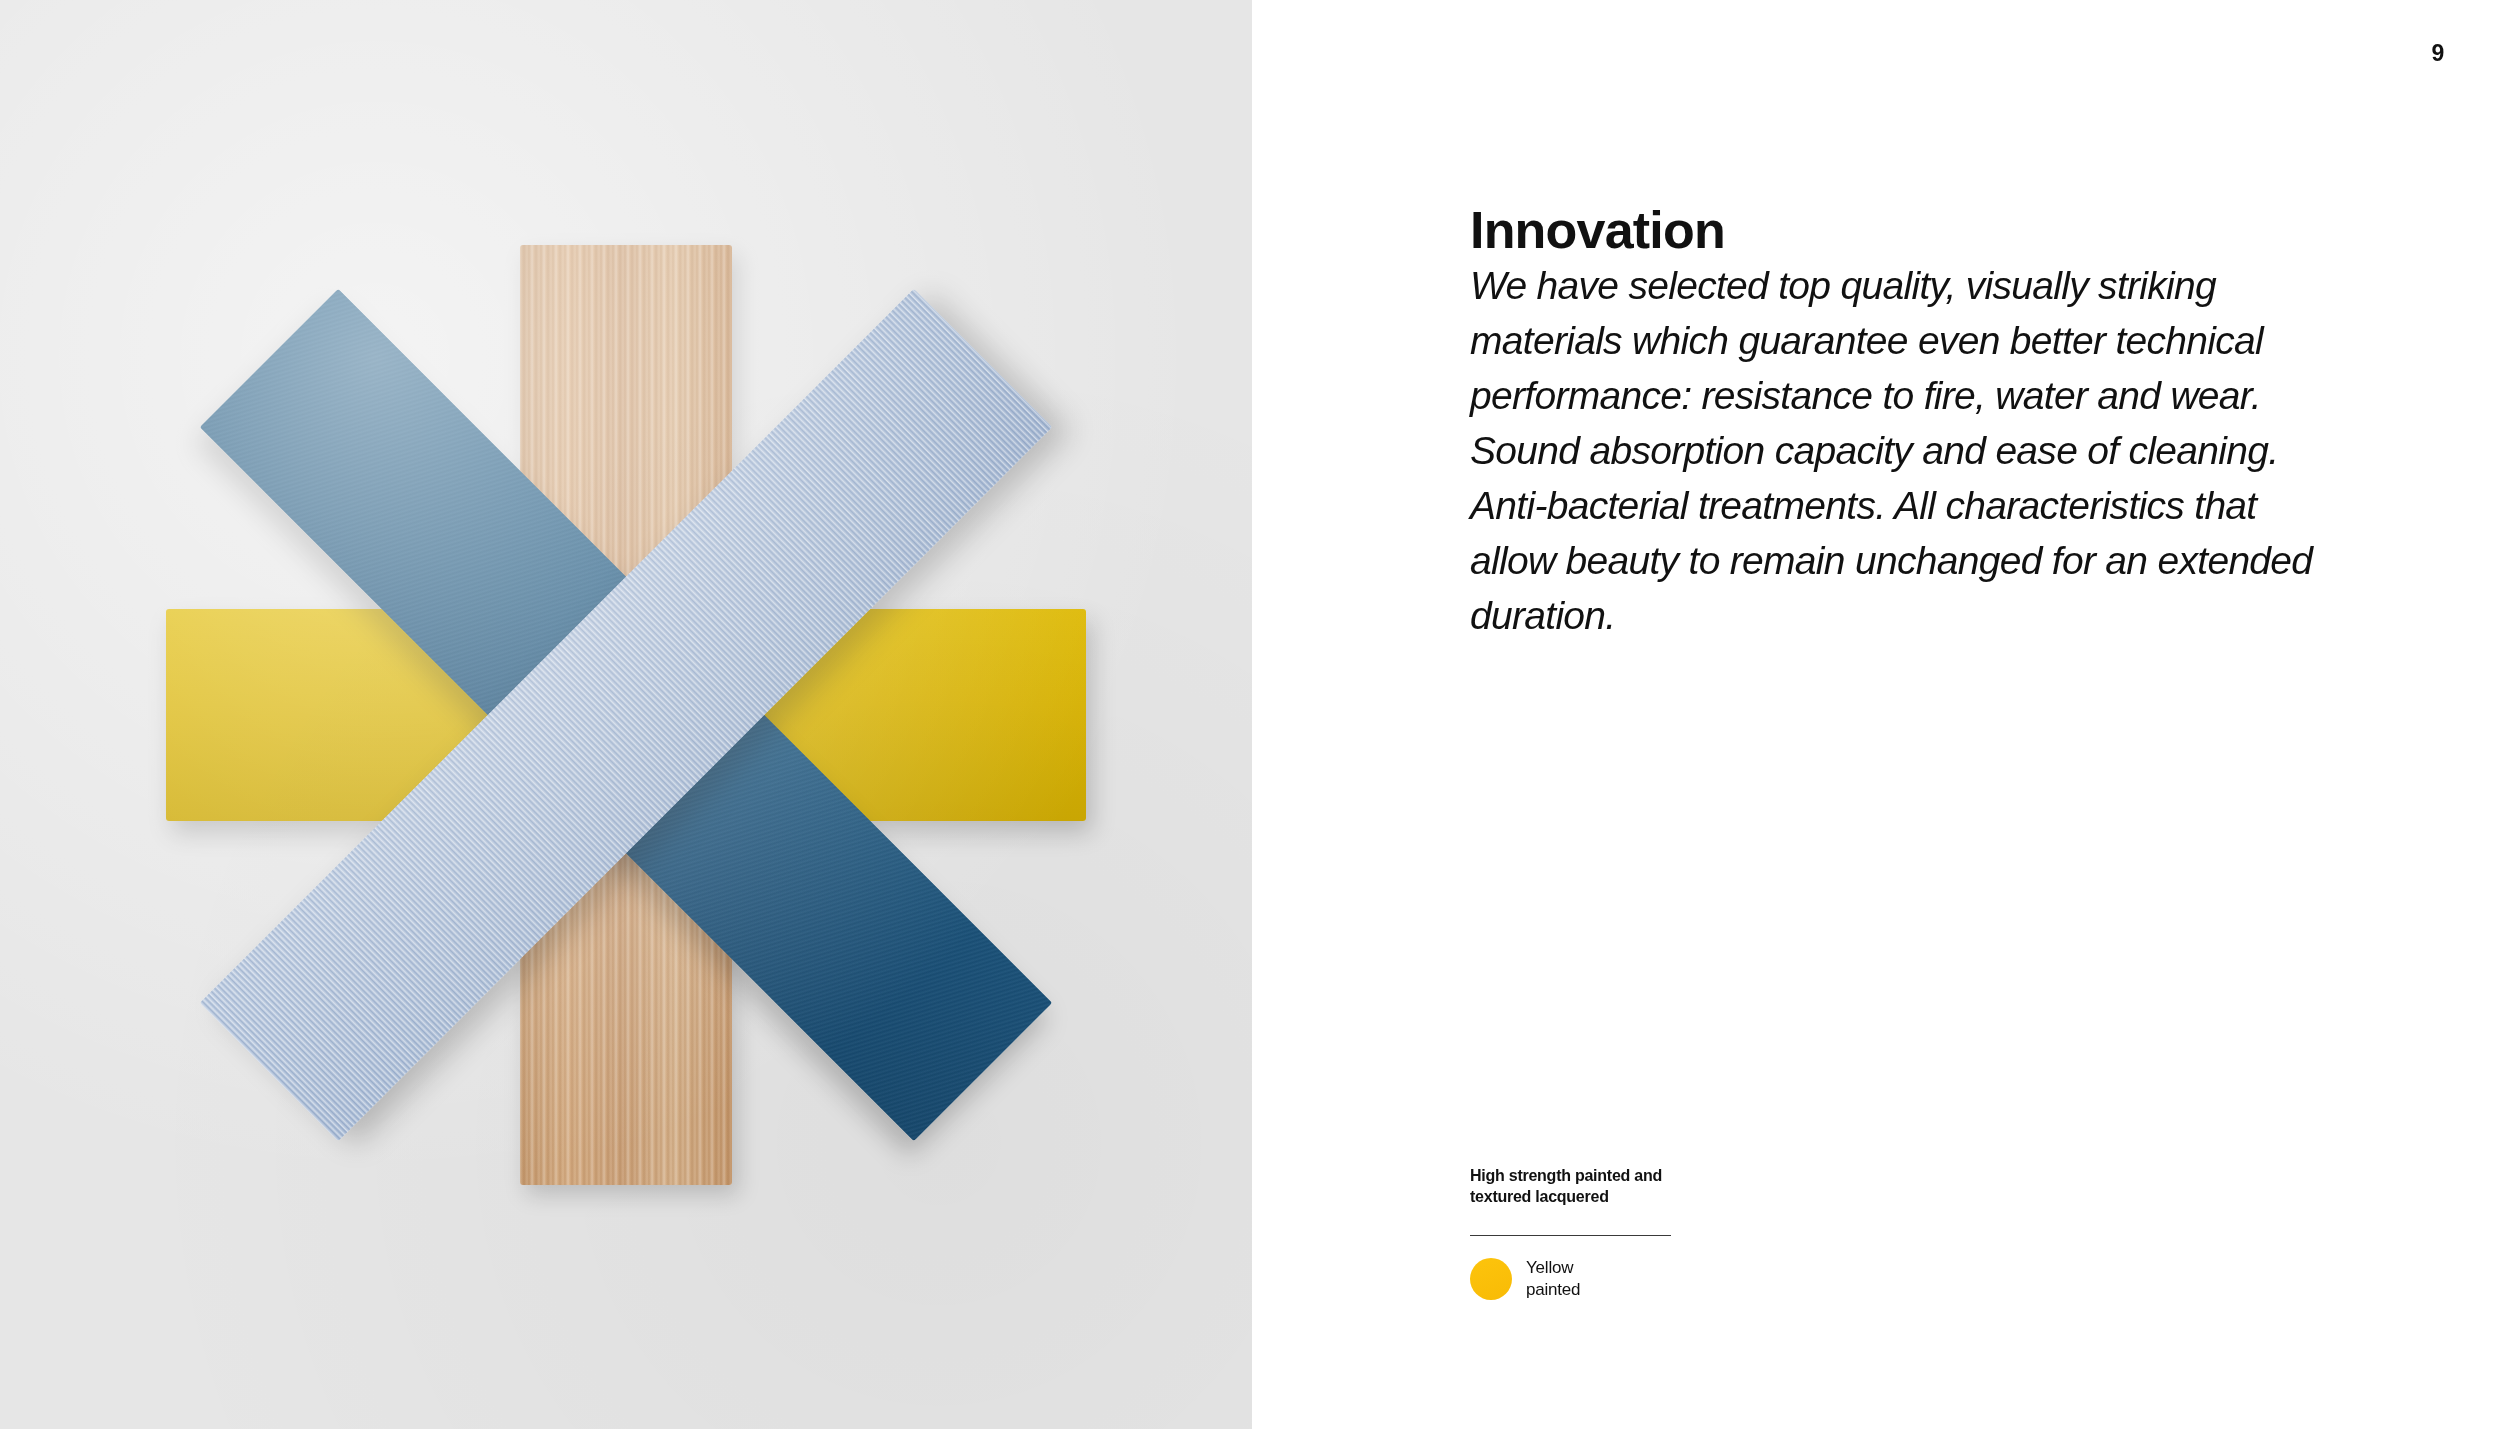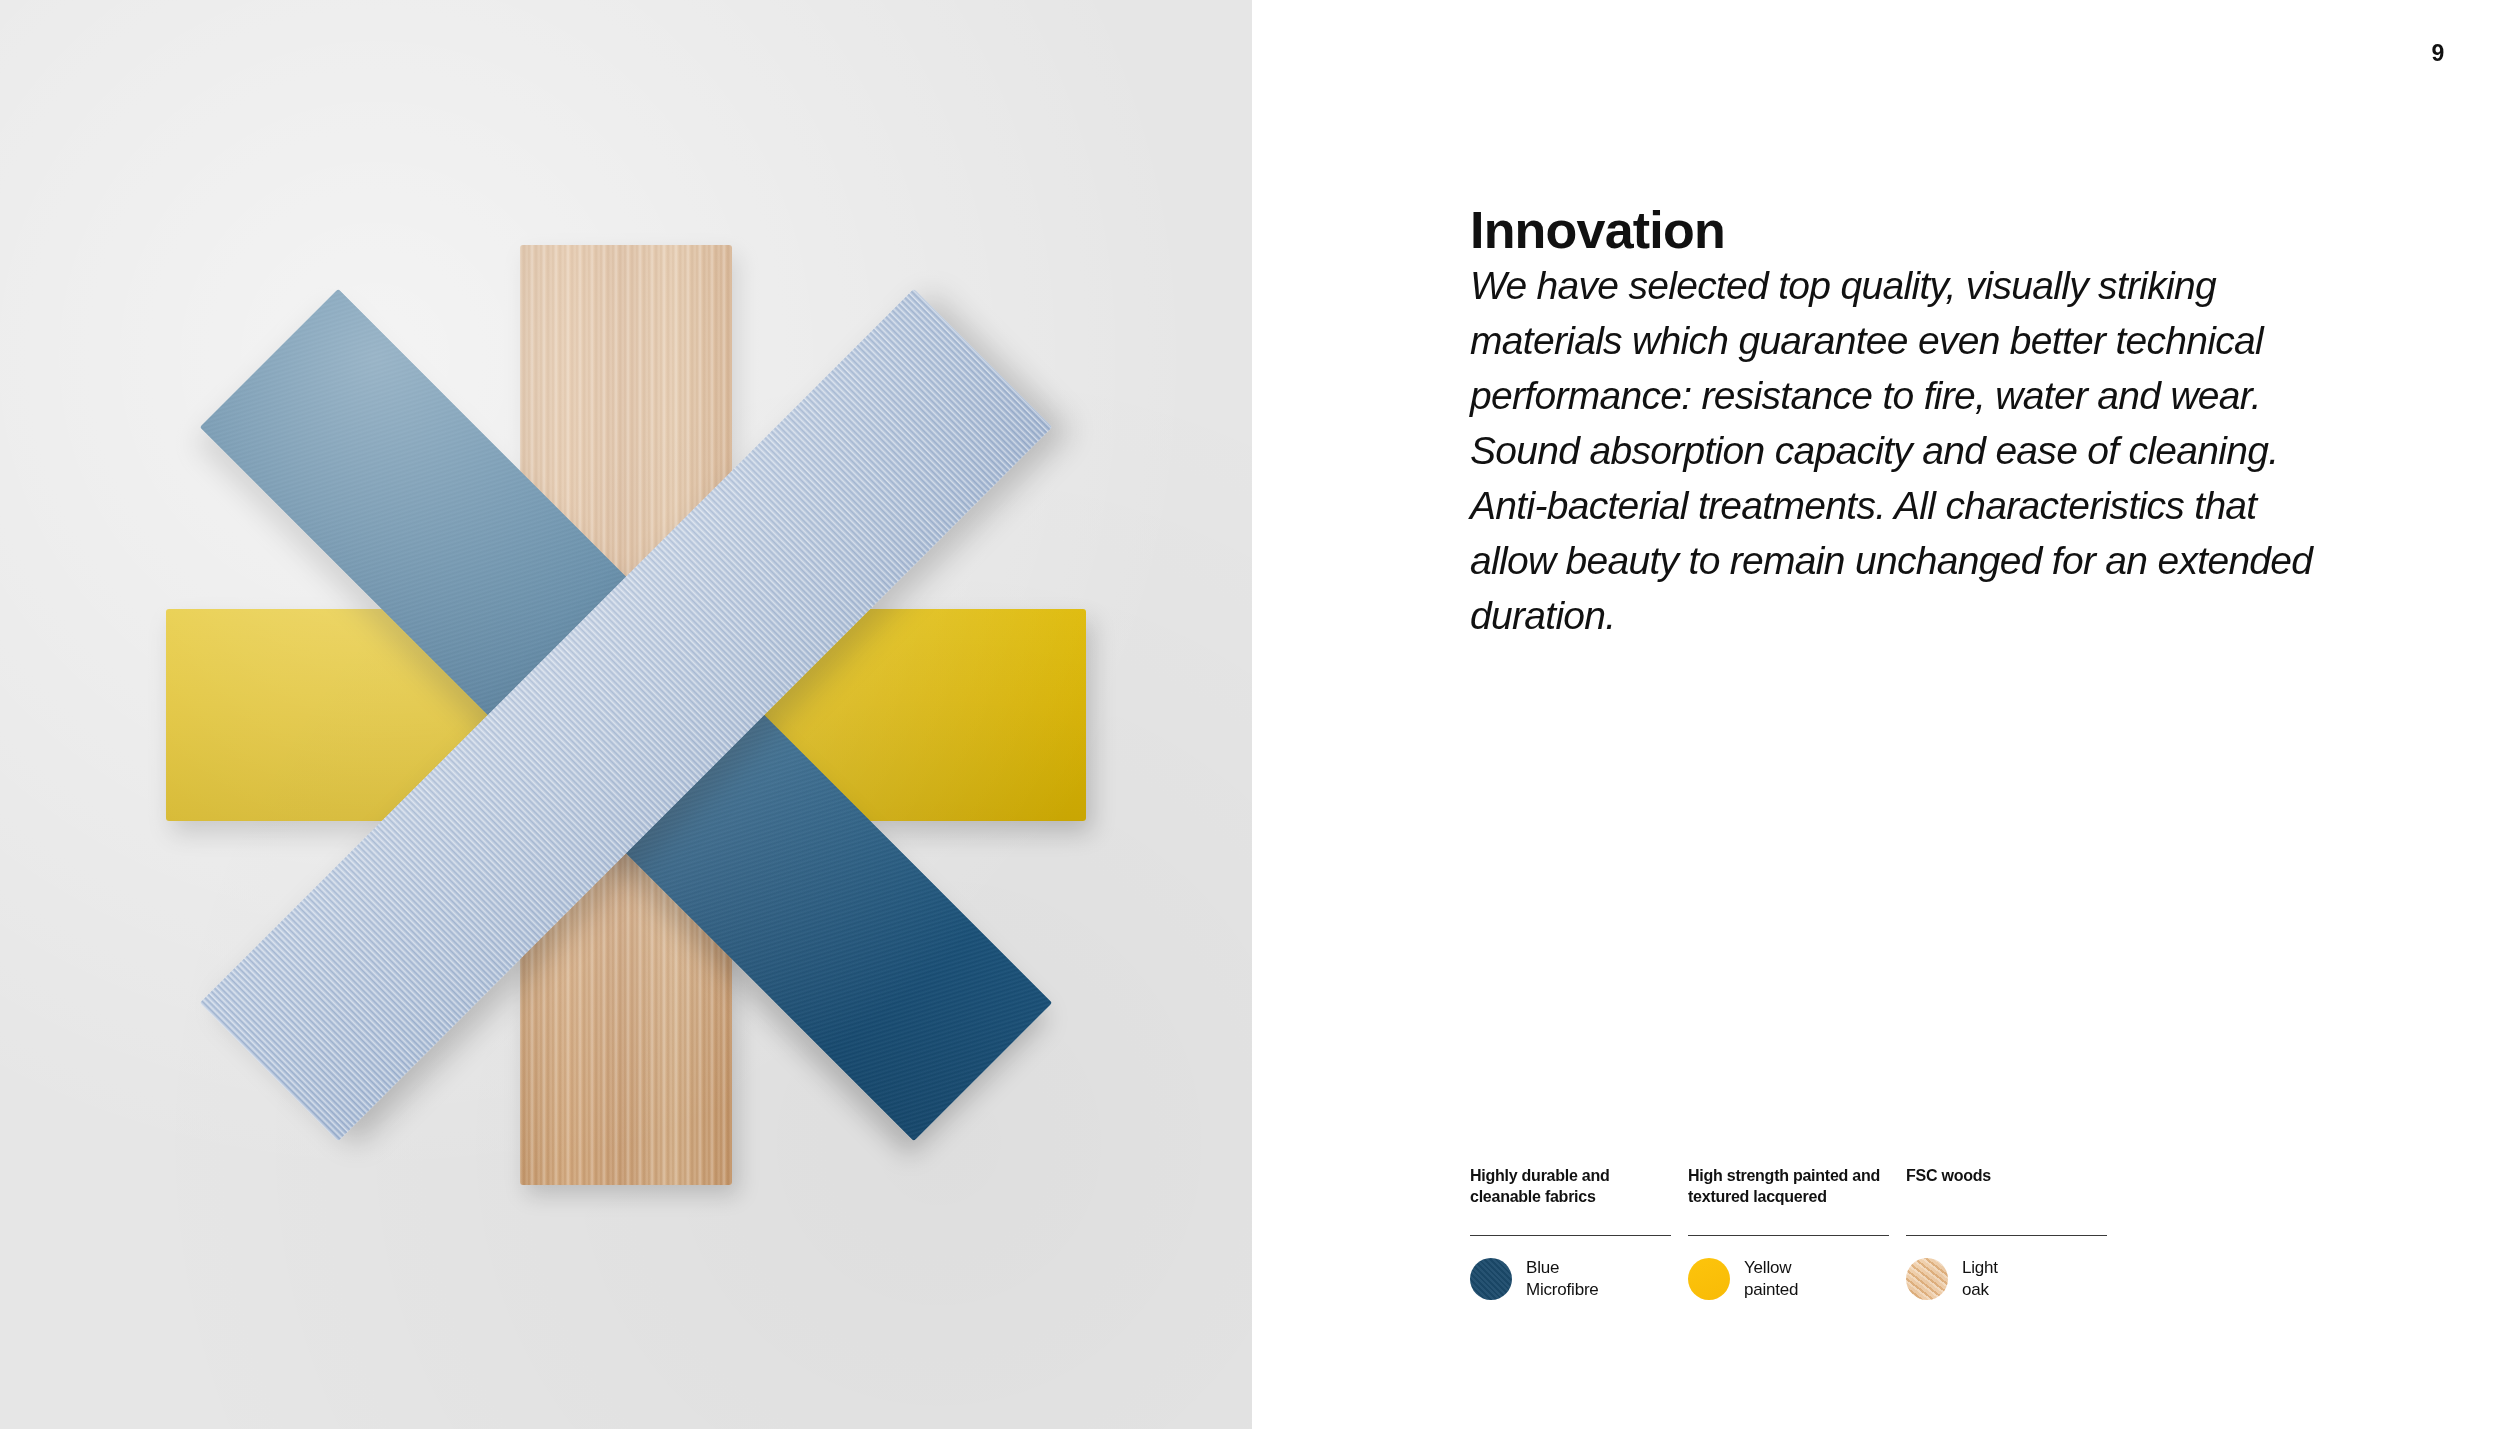--- a/index.html
+++ b/index.html
@@ -259,53 +259,31 @@
 
     <div class="page-number">9</div>
 
     <div class="copy-block">
       <h1 class="copy-heading">Innovation</h1>
       <p class="copy-body">We have selected top quality, visually striking materials which guarantee even better technical performance: resistance to fire, water and wear. Sound absorption capacity and ease of cleaning. Anti-bacterial treatments. All characteristics that allow beauty to remain unchanged for an extended duration.</p>
     </div>
 
     <div class="features">
 
-      <div class="feature-col">
-        <div class="feature-title">Highly durable and cleanable fabrics</div>
-        <div class="feature-rule"></div>
-        <div class="feature-sample">
-          <span class="dot dot-navy"></span>
-          <span class="sample-label">
-            <span>Blue</span><br>
-            <span>Microfibre</span>
-          </span>
-        </div>
-      </div>
 
       <div class="feature-col">
         <div class="feature-title">High strength painted and textured lacquered</div>
         <div class="feature-rule"></div>
         <div class="feature-sample">
           <span class="dot dot-yellow"></span>
           <span class="sample-label">
             <span>Yellow</span><br>
             <span>painted</span>
           </span>
         </div>
       </div>
 
 
-      <div class="feature-col">
-        <div class="feature-title">FSC woods</div>
-        <div class="feature-rule"></div>
-        <div class="feature-sample">
-          <span class="dot dot-oak"></span>
-          <span class="sample-label">
-            <span>Light</span><br>
-            <span>oak</span>
-          </span>
-        </div>
-      </div>
 
     </div>
   </div>
 
 </div>
 
 </body></html>

